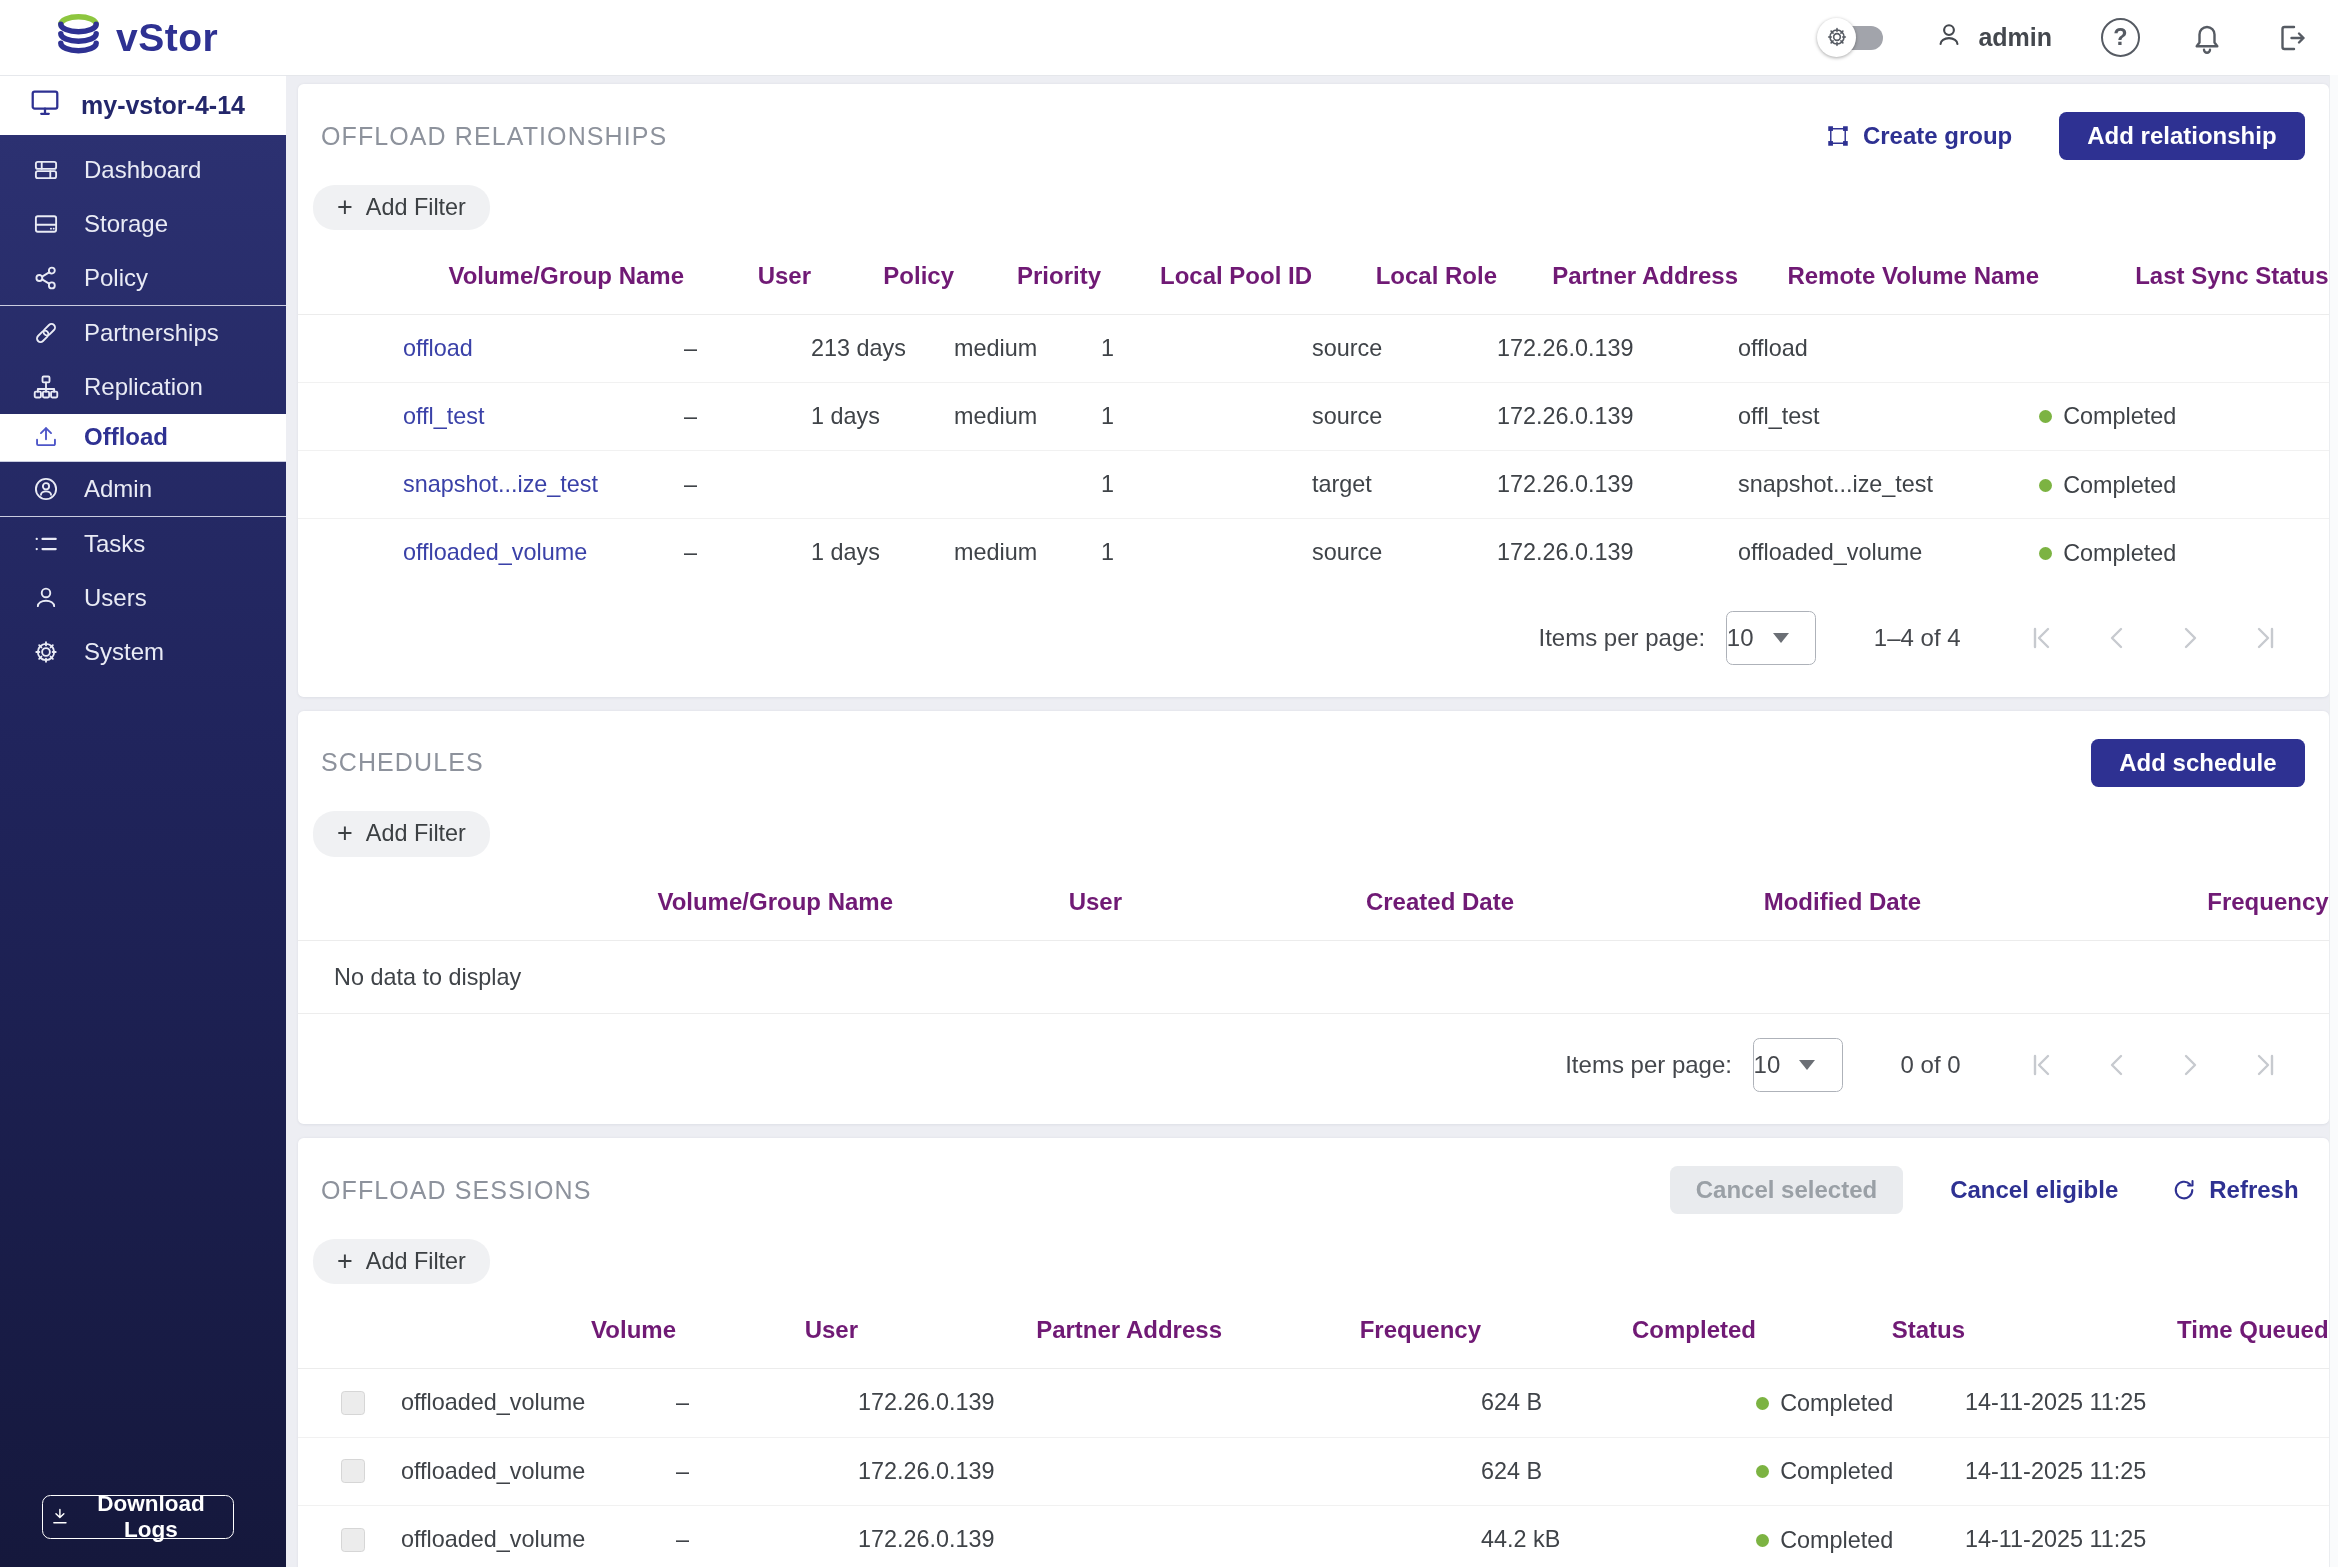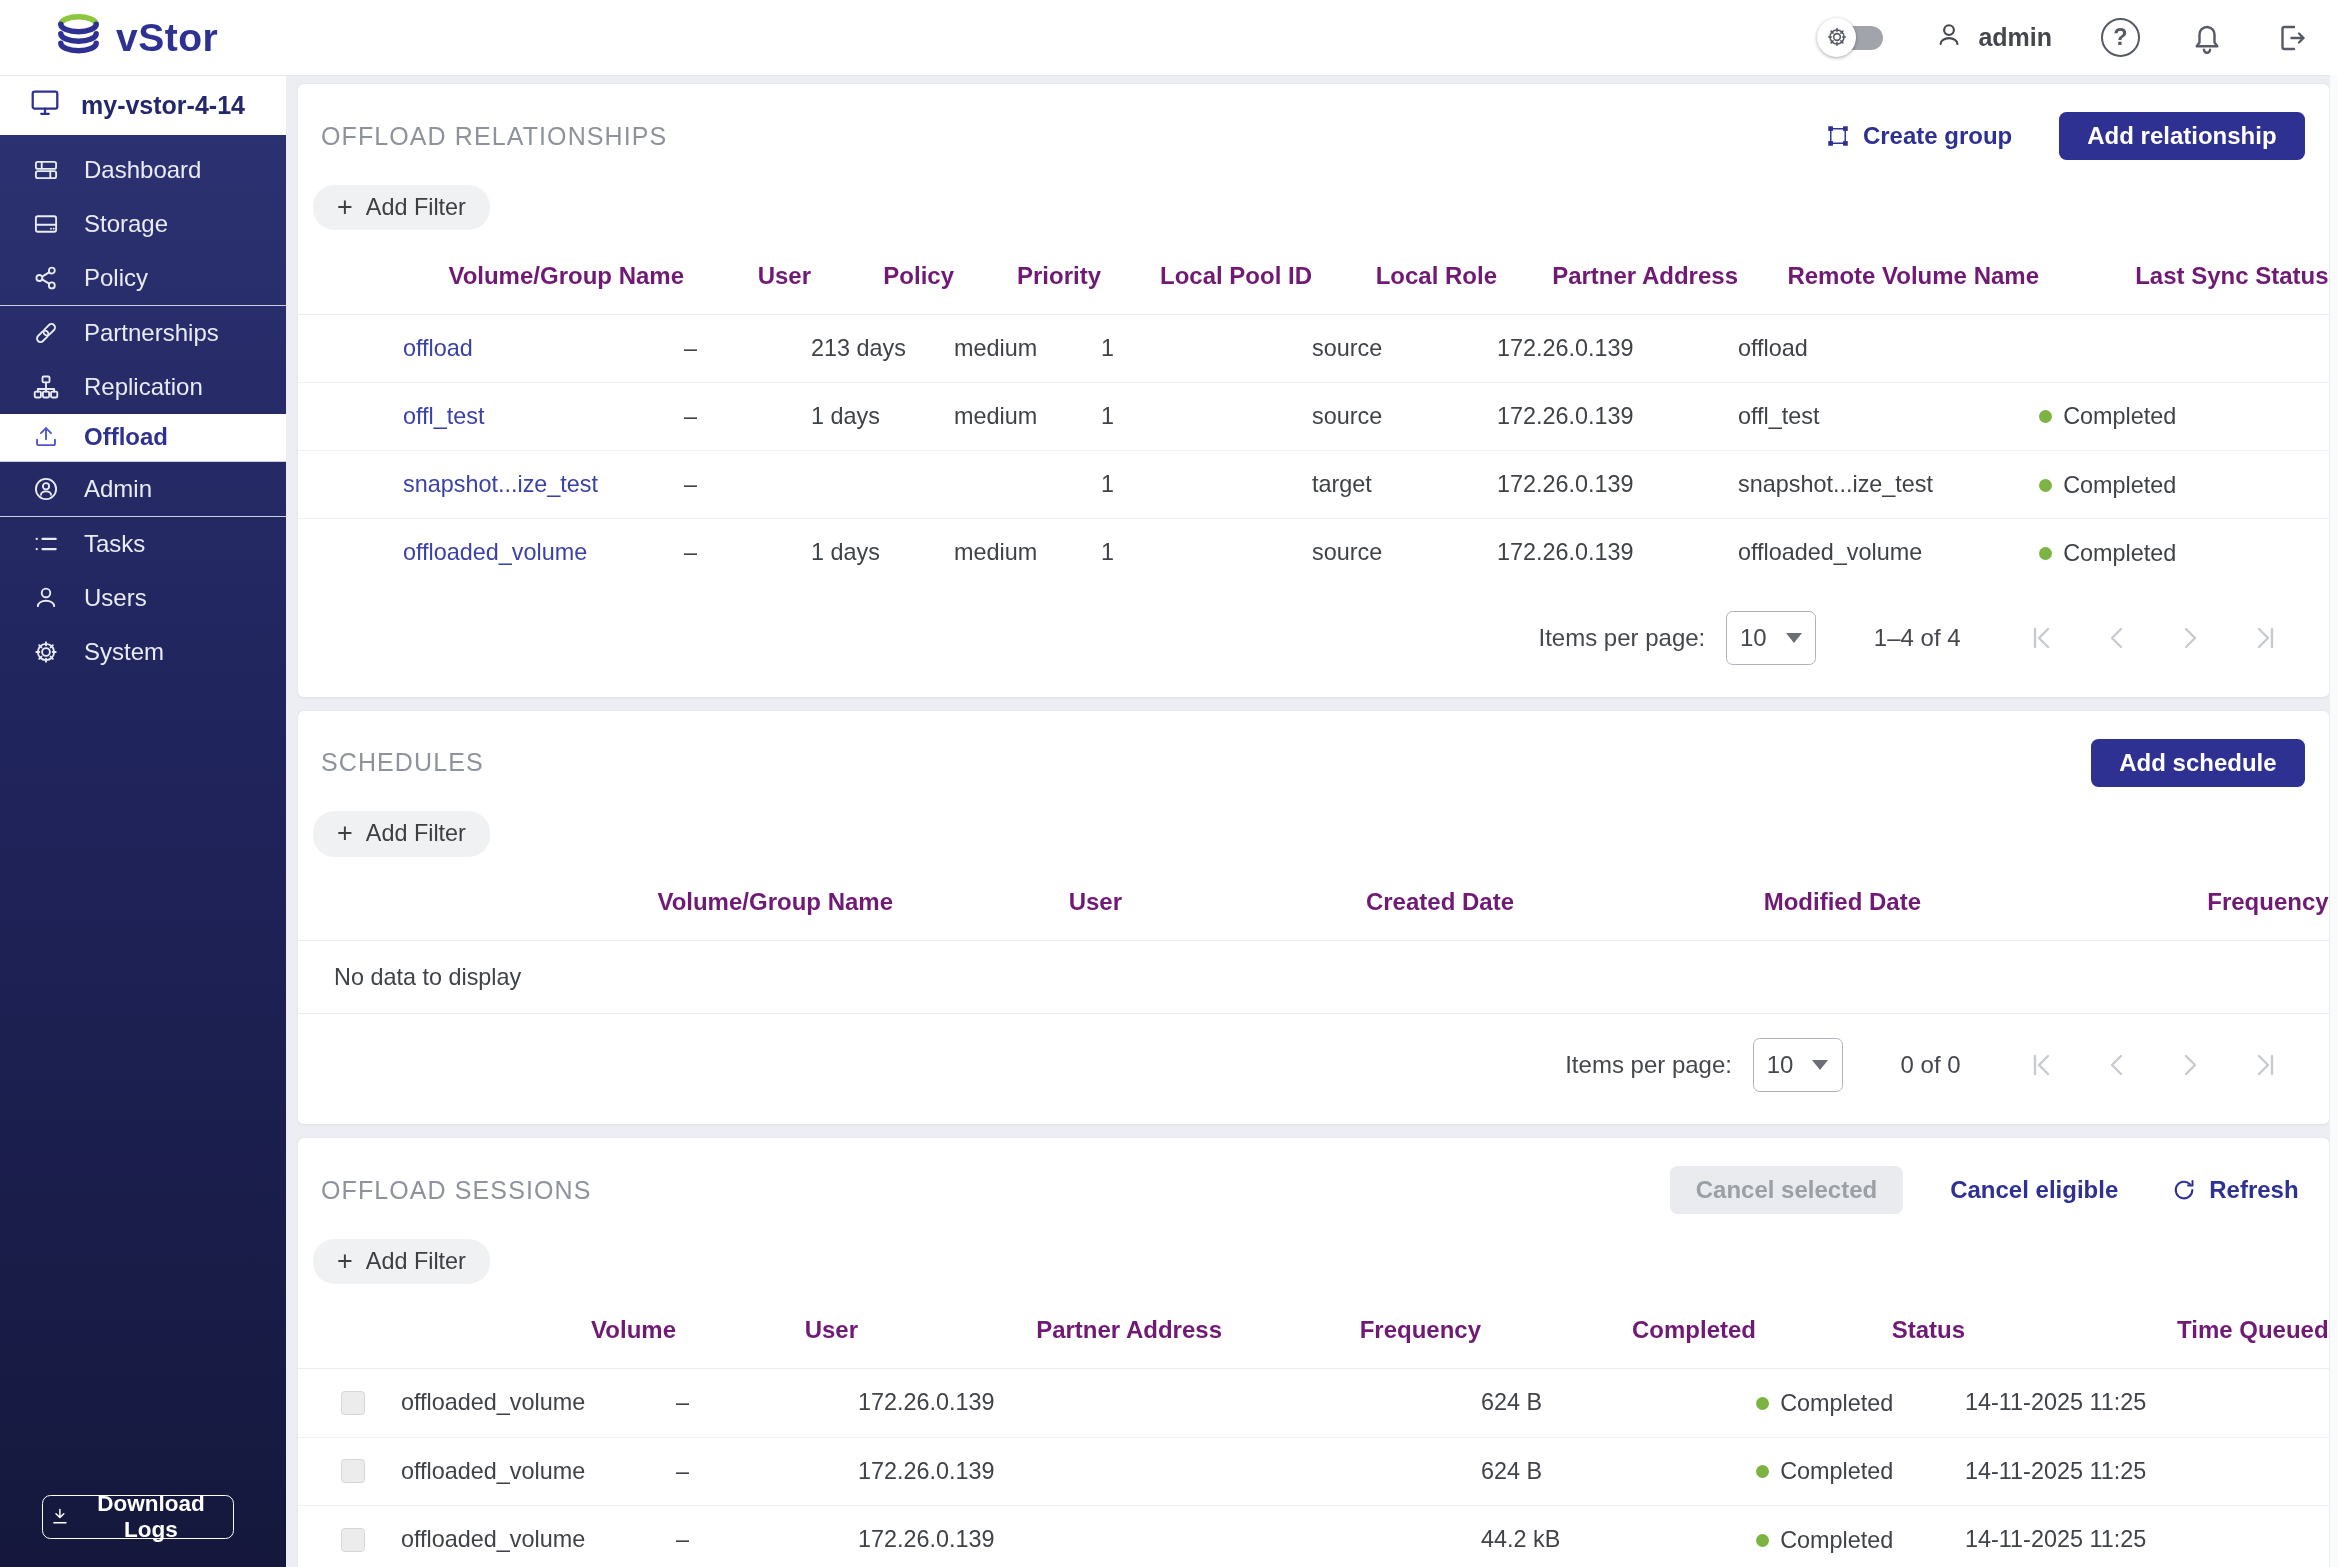--- a/index.html
+++ b/index.html
@@ -94,21 +94,21 @@
   .t-ses th:first-child, .t-ses td:first-child { padding-left:43px; }
   a.vlink { color:#3a41a8; text-decoration:none; cursor:pointer; }
   .status { display:inline-flex; align-items:center; gap:11.2px; }
   .dot { width:13px; height:13px; border-radius:50%; background:#7cb342; }
   .empty-row td { padding:22.5px 0 22.5px 36px; border-bottom:0.9px solid #ededed !important; }
   .checkbox { width:24px; height:24px; border-radius:3.7px; background:#ececec; border:0.9px solid #d6d6d6; cursor:pointer; }
 
   .pager { display:flex; align-items:center; justify-content:flex-end; padding:24px 52px 32px 0; font-size:24px; color:#44474c; }
   .pp-select {
     margin-left:20.6px; width:90px; height:54px; border:1.4px solid #aeb2b9; border-radius:6.6px;
-    display:flex; align-items:center; justify-content:center; gap:19px; cursor:pointer; background:#fff;
+    display:flex; align-items:center; gap:19px; cursor:pointer; background:#fff;
   }
   .caret { width:0; height:0; border-left:8.4px solid transparent; border-right:8.4px solid transparent; border-top:10.3px solid #6b6f75; }
   .range { margin-left:58px; }
   .pager-nav { display:flex; align-items:center; gap:45px; margin-left:69px; }
   .pg-btn { color:#c7cacf; cursor:default; display:flex; }
 
   .scroll-strip { position:fixed; right:0; top:75px; bottom:0; width:9.4px; background:#fafbfc; border-left:0.9px solid #ebedf0; z-index:30; }
 </style>
 </head>
 <body>

